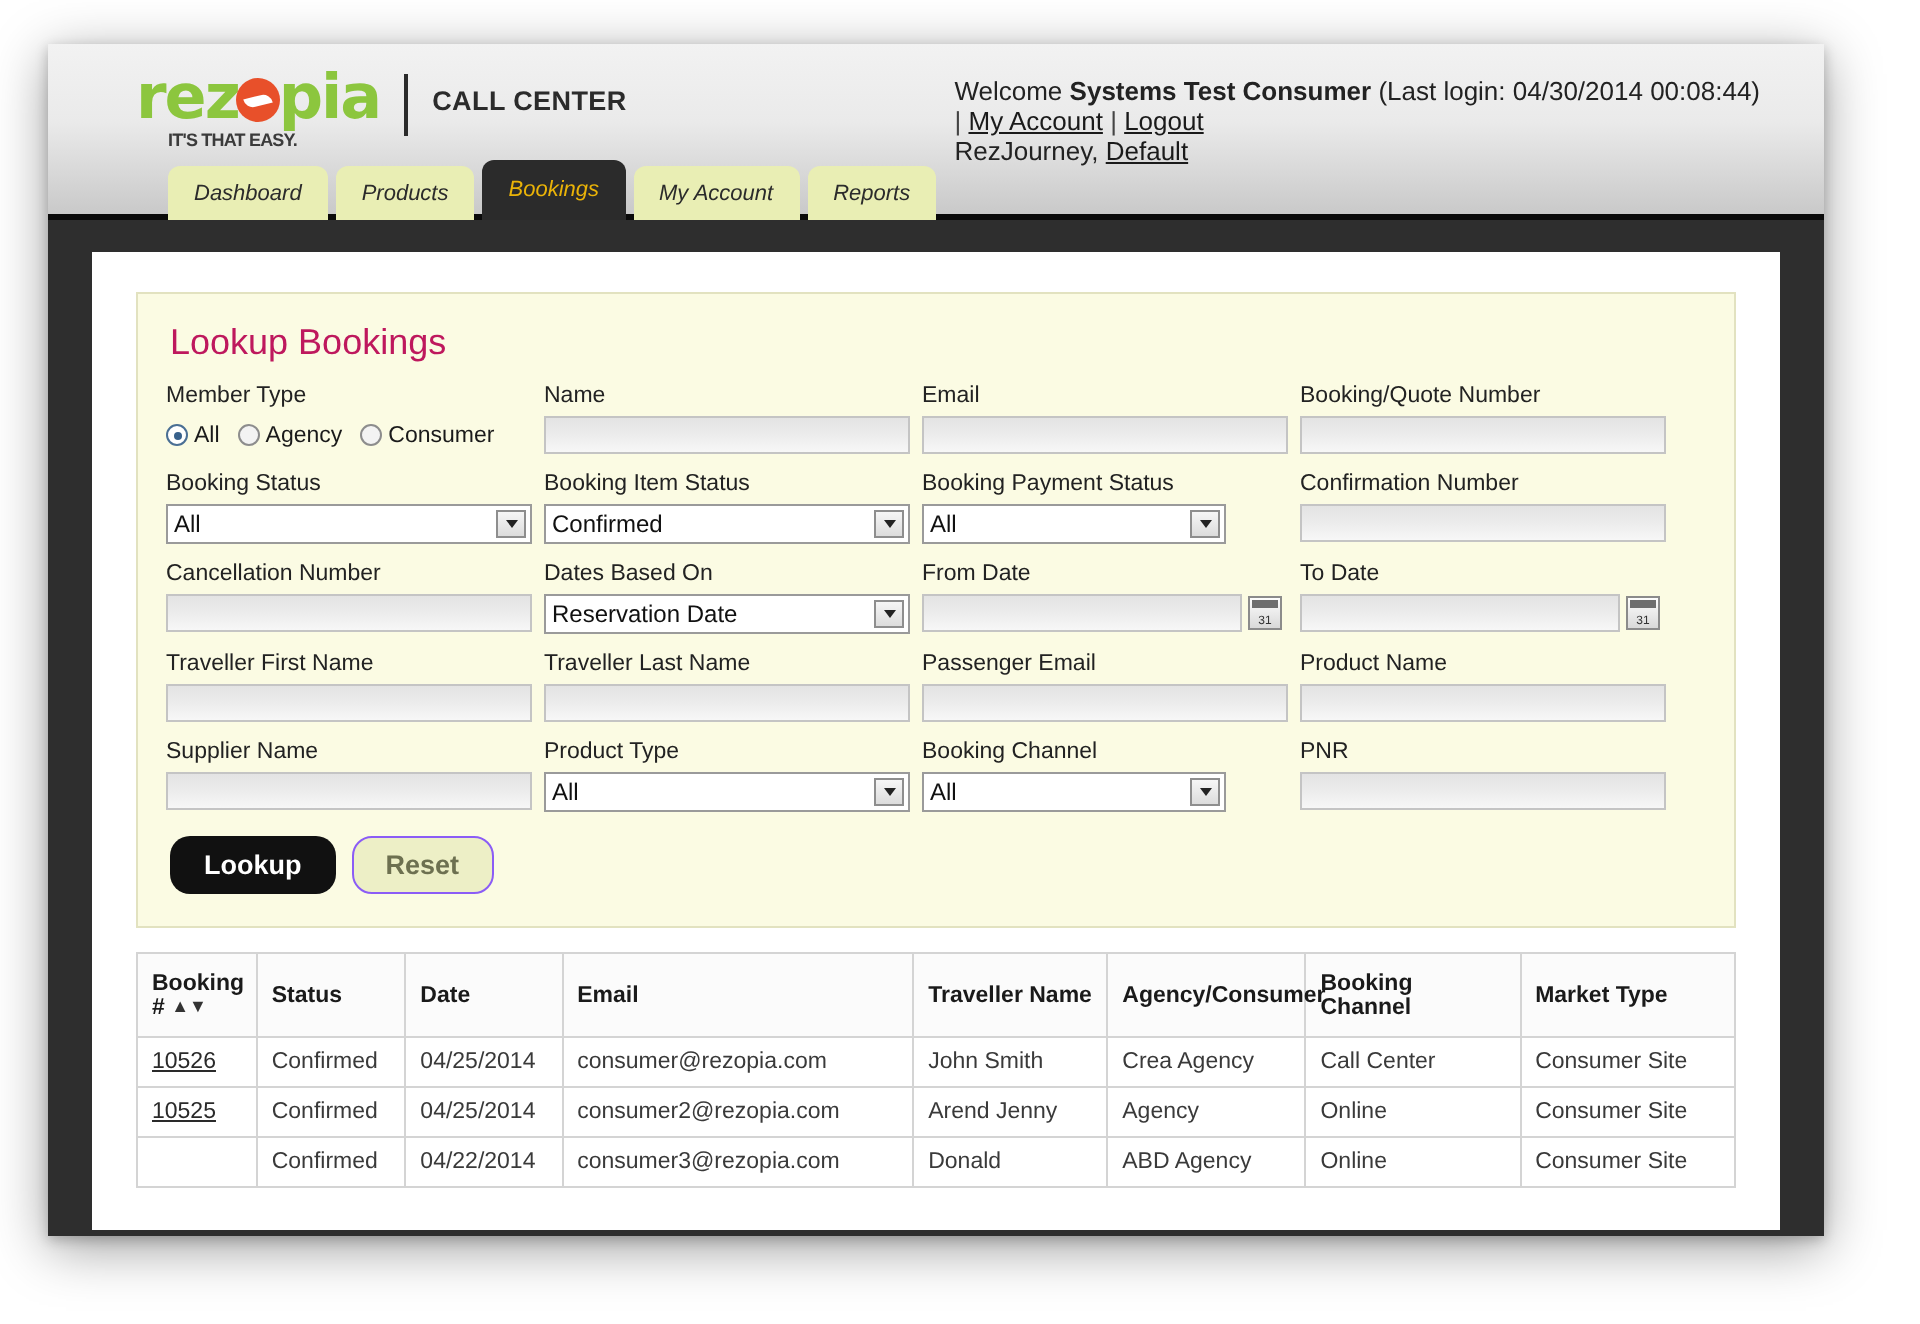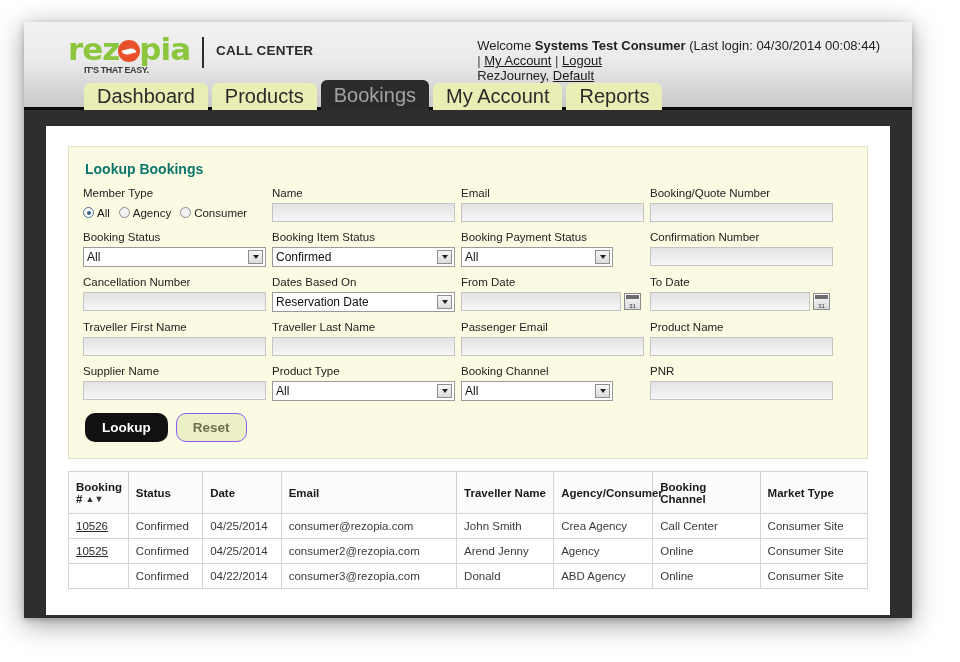--- a/index.html
+++ b/index.html
@@ -60,36 +60,36 @@
 
   
   #tabbar {
     position: absolute; left: 0; bottom: -3px;
     width: 100%; height: 30px;
     padding-left: 60px; display: flex; align-items: flex-end; gap: 4px;
   }
   .tab {
     height: 27px; padding: 0 13px;
     display: flex; align-items: center;
-    font-size: 20px; color: #2b2b2b;
+    font-size: 11px; color: #2b2b2b;
     background: #e9eeb4; border-radius: 6px 6px 0 0;
-    cursor: pointer; white-space: nowrap;
-  }
-  .tab.active { background: #2b2b2b; color: #a3a3a3; height: 30px; margin-top: 11px; }
+    cursor: pointer; white-space: nowrap; font-style: italic;
+  }
+  .tab.active { background: #2b2b2b; color: #eab308; height: 30px; margin-top: 11px; }
 
   
   #site-body { position: relative; height: 505px; background: #2e2e2e; padding: 16px 22px 0 22px; }
   #content-panel { height: 489px; background: #ffffff; padding: 20px 22px 0 22px; overflow: hidden; }
 
   
   #lookup-panel {
     background: #fbfbe3; border: 1px solid #e2e2c0;
     padding: 12px 14px 16px 14px;
   }
-  #lookup-title { color: #0f766e; font-size: 14px; font-weight: bold; margin: 2px 0 10px 2px; }
+  #lookup-title { color: #be185d; font-size: 18px; font-weight: normal; margin: 2px 0 10px 2px; }
   .form-row { display: flex; margin-bottom: 9px; }
   .field { width: 183px; margin-right: 6px; }
   .flabel { font-size: 11.5px; color: #222; margin-bottom: 3px; line-height: 13px; }
   .txt {
     width: 100%; height: 19px;
     background: linear-gradient(to bottom, #e3e3e3 0%, #ededed 55%, #f7f7f7 100%);
     border: 1px solid #c4c4c4;
   }
   .sel {
     width: 100%; height: 20px; background: #ffffff;

